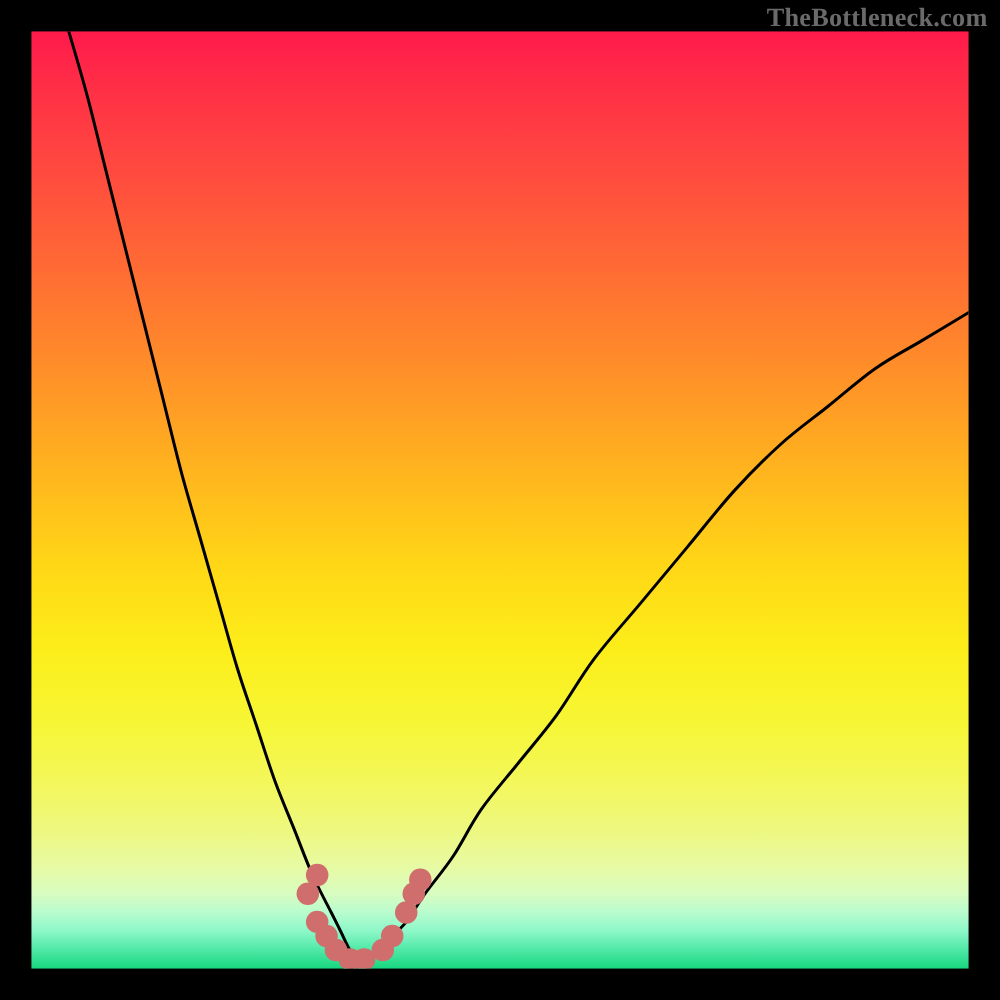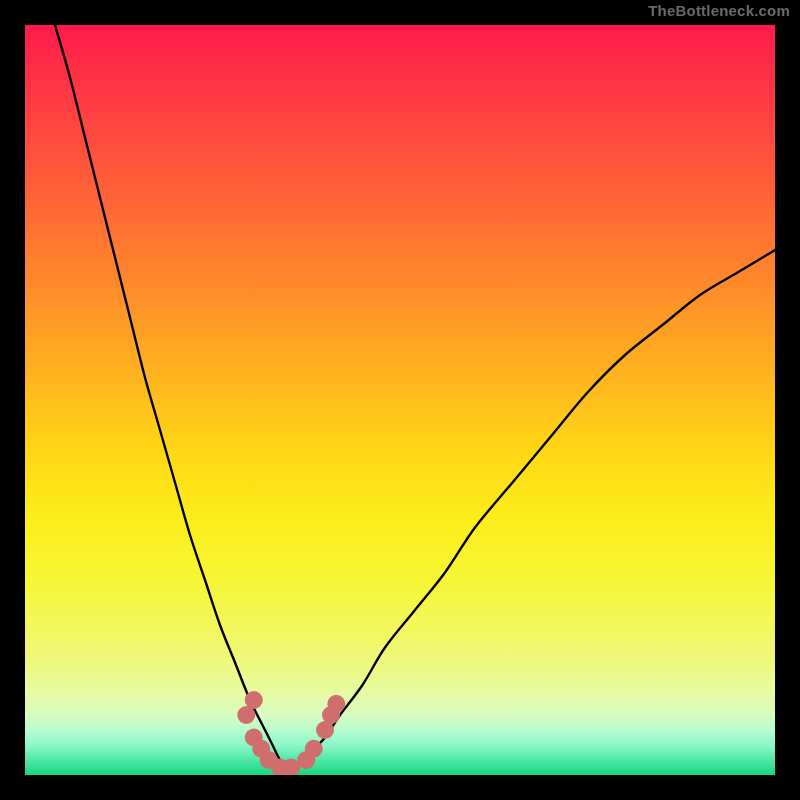--- a/index.html
+++ b/index.html
@@ -53,22 +53,22 @@
     position: absolute;
     left: 0;
     top: 0;
     width: 750px;
     height: 750px;
   }
   .watermark {
     position: absolute;
     top: 2px;
     right: 10px;
-    font-family: Liberation Sans, sans-serif;
-    font-size: 15px;
+    font-family: Liberation Serif, serif;
+    font-size: 21px;
     font-weight: 600;
     color: #6a6a6a;
     letter-spacing: 0.2px;
   }
 </style>
 </head>
 <body>
 
 <div class="frame">
 

